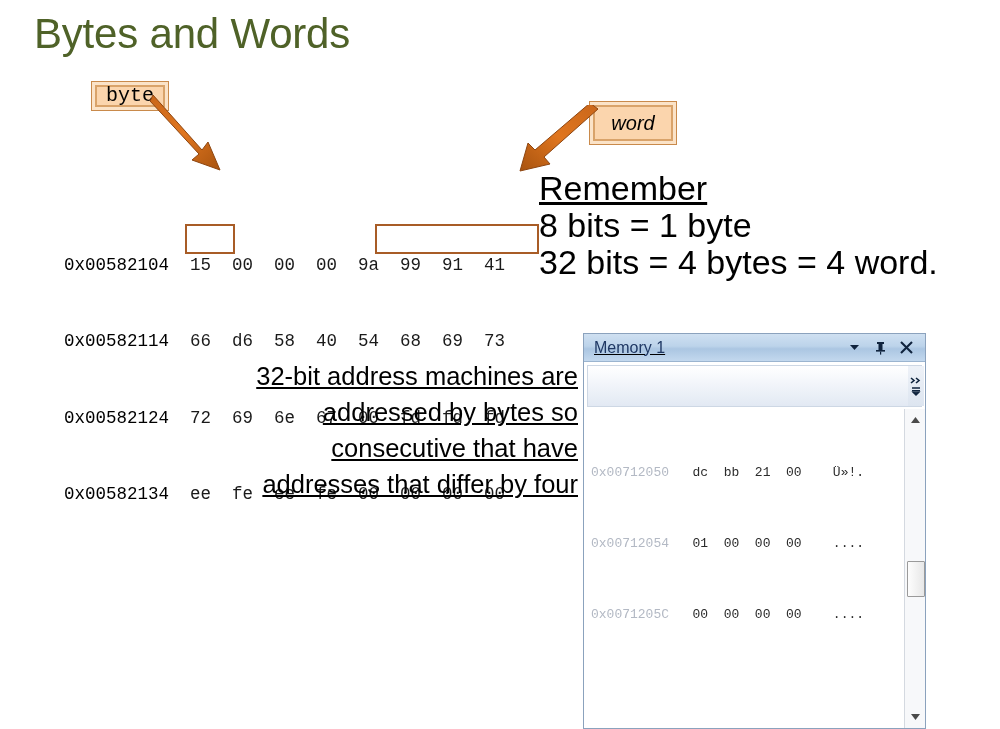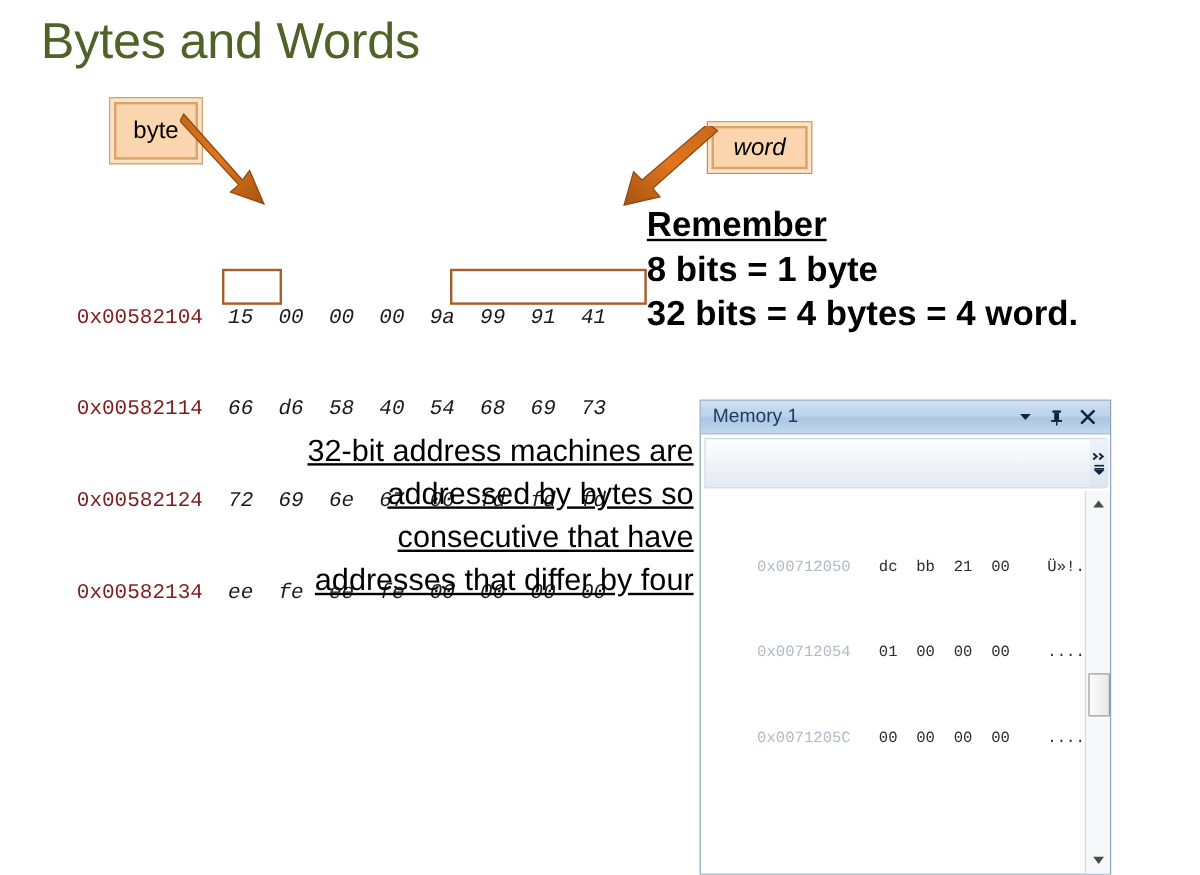--- a/index.html
+++ b/index.html
@@ -25,69 +25,70 @@
   .callout .inner{
     border:2px solid #d9a36a;
     background:#fbd5ad;
     height:100%;
     display:flex;align-items:center;justify-content:center;
     box-sizing:border-box;
   }
   .callout .txt{
     font-size:20px;color:#000;line-height:1;padding:0 6px;
   }
-  #callout-byte{left:92px;top:82px;width:76px;height:54px;}
+  #callout-byte{left:92px;top:82px;width:76px;height:28px;font-family:Liberation Mono, monospace;}
   #callout-word{left:590px;top:102px;width:86px;height:42px;font-style:italic;}
 
   
   .arrow-svg{position:absolute;pointer-events:none;}
   #arrow-byte{left:150px;top:92px;}
   #arrow-word{left:510px;top:105px;}
 
   
   #hexdump{
     position:absolute;left:22px;top:176px;
     font-family:"Liberation Mono","DejaVu Sans Mono",monospace;
     font-size:17.5px;
     line-height:25.5px;
     white-space:pre;
   }
   #hexdump .hrow{position:relative;height:25.5px;}
-  #hexdump .addr{color:#7f1d1d;}
-  #hexdump .byt{color:#1a1a1a;font-style:italic;}
+  #hexdump .addr{color:#000000;}
+  #hexdump .byt{color:#1a1a1a;}
   .hl-box{
     position:absolute;border:2px solid #a85c26;box-sizing:border-box;
     pointer-events:none;
   }
   #hl-byte{left:163px;top:-3px;width:50px;height:30px;}
   #hl-word{left:353px;top:-3px;width:164px;height:30px;}
 
   
   #remember{
     position:absolute;left:539px;top:170px;width:450px;
-    font-size:29px;color:#000;line-height:37px;font-weight:bold;
+    font-size:34px;color:#000;line-height:37px;
   }
   #remember .ul{text-decoration:underline;}
   #remember .ln{white-space:nowrap;}
 
   
   #para32{
     position:absolute;left:160px;top:358px;width:418px;
     font-size:25.5px;line-height:36px;color:#000;
     text-align:right;text-decoration:underline;
   }
   #para32 .ln{display:block;white-space:nowrap;}
 
   
   #memwin{
     position:absolute;left:583px;top:333px;width:343px;height:396px;
     border:1px solid #8ba2bd;
     background:#ffffff;
     box-sizing:border-box;
     font-family:"Liberation Sans",sans-serif;
+    text-decoration:underline;
   }
   #memwin-titlebar{
     height:28px;
     background:linear-gradient(to bottom,#cfe0f1 0%,#bcd3ea 45%,#abc6e2 55%,#c3d8ee 100%);
     border-bottom:1px solid #9bb4cf;
     display:flex;align-items:center;
     padding:0 6px 0 10px;
     box-sizing:border-box;
   }
   #memwin-title{
@@ -118,21 +119,20 @@
   }
   #memgrid{
     flex:1;
     font-family:"Liberation Mono","DejaVu Sans Mono",monospace;
     font-size:13px;
     line-height:23.8px;
     padding:4px 0 0 7px;
     box-sizing:border-box;
     white-space:pre;
     overflow:hidden;
-    text-align:right;
   }
   #memgrid .row{height:23.8px;}
   #memgrid .maddr{color:#b3b9c4;}
   #memgrid .mhex{color:#2b2b2b;}
   #memgrid .masc{color:#2b2b2b;}
   
   #memscroll{
     width:20px;border-left:1px solid #d4d9e0;
     background:#f7f8fa;position:relative;
     display:flex;flex-direction:column;align-items:center;

